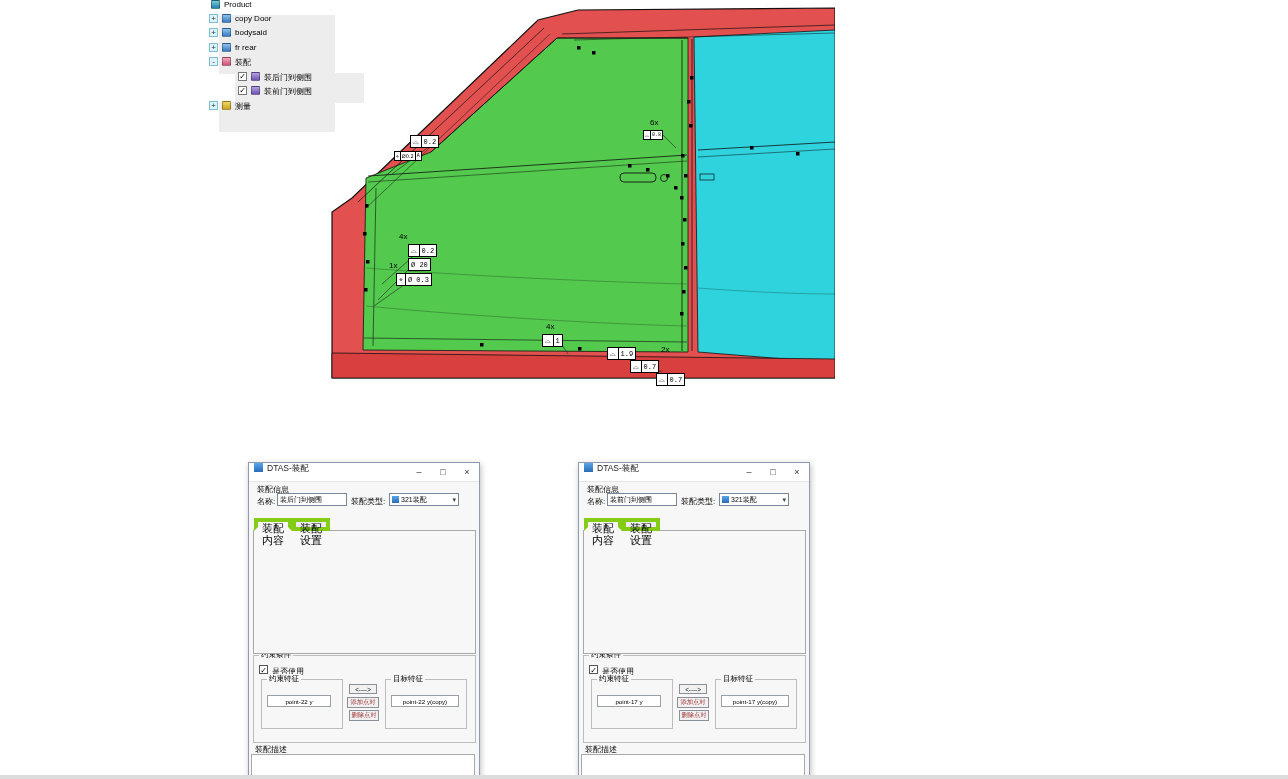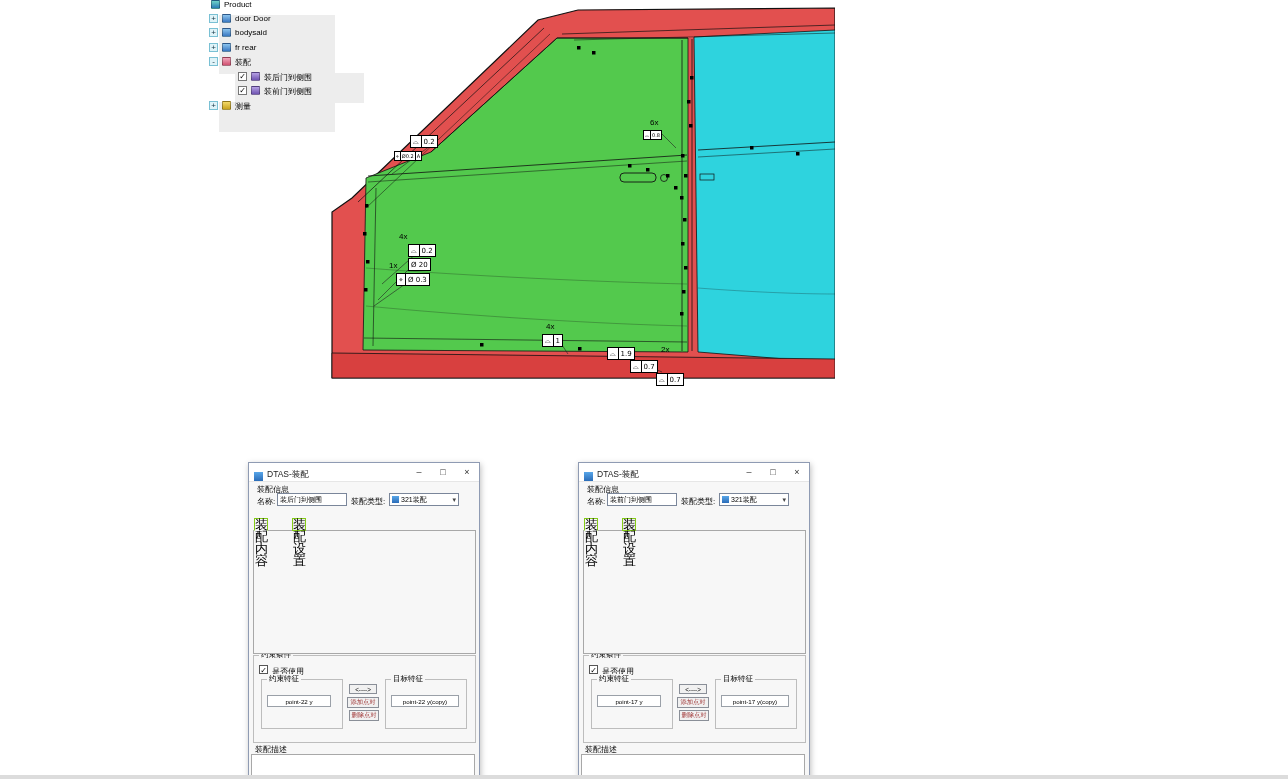--- a/index.html
+++ b/index.html
@@ -21,41 +21,41 @@
   .ic-sub{background:linear-gradient(#b5a0e4,#6f54b2);}
   .ic-measure{background:linear-gradient(#f3d968,#c9a31f);}
   .tlabel{position:relative;white-space:nowrap;}
 
   
   .car{position:absolute;}
   .ann{position:absolute;font-size:8px;color:#000;white-space:nowrap;}
   .fcf{position:absolute;display:flex;background:#fff;border:1px solid #000;height:11px;align-items:stretch;}
   .fcf .cell{display:flex;align-items:center;justify-content:center;padding:0 2px;border-right:1px solid #000;
              font-size:7px;font-family:"DejaVu Sans",sans-serif;white-space:nowrap;}
-  .fcf .cell:last-child{border-right:none;}
+  .fcf .cell:last-child{border-right:none;font-family:Liberation Mono, monospace;}
   .fcf.tiny{height:8px;}
   .fcf.tiny .cell{font-size:5px;padding:0 1px;}
 
   
   .dialog{position:absolute;top:462px;width:230px;height:317px;background:#f7f7f7;border:1px solid #8f9bb3;
           box-shadow:1px 2px 6px rgba(0,0,0,.25);font-size:8px;overflow:hidden;box-sizing:content-box;}
   .titlebar{position:absolute;left:0;top:0;right:0;height:18px;background:#ffffff;border-bottom:1px solid #e6e6e6;
-            display:flex;align-items:flex-end;padding-left:5px;}
+            display:flex;align-items:flex-start;padding-left:5px;}
   .dicon{width:9px;height:9px;background:linear-gradient(#58a6e8,#2b6cb8);margin-right:4px;flex:0 0 auto;}
   .dtitle{font-size:8.5px;color:#222;flex:1;white-space:nowrap;}
   .wbtn{width:24px;height:18px;display:flex;align-items:center;justify-content:center;font-size:9px;color:#333;flex:0 0 auto;}
   .lbl{position:absolute;font-size:8px;color:#000;white-space:nowrap;}
   .tinput{position:absolute;height:13px;border:1px solid #7a869a;background:#fff;font-size:7px;padding:0 2px;
           font-family:"Liberation Sans",sans-serif;box-sizing:border-box;}
   .select{position:absolute;height:13px;border:1px solid #7a869a;background:#fff;display:flex;align-items:center;
           font-size:7px;padding:0 2px;box-sizing:border-box;gap:2px;white-space:nowrap;}
   .selicon{width:7px;height:7px;background:linear-gradient(#58a6e8,#2b6cb8);flex:0 0 auto;}
   .caret{margin-left:auto;font-size:7px;color:#444;}
-  .tab{position:absolute;width:14px;height:13px;line-height:12px;text-align:center;font-size:13px;
-       border:1px solid #84cc16;background:#ececec;box-sizing:border-box;z-index:2;}
+  .tab{position:absolute;width:38px;height:13px;line-height:12px;text-align:center;font-size:11px;
+       border:4px solid #84cc16;background:#ececec;box-sizing:border-box;z-index:2;}
   .tab.active{background:#f7f7f7;border-bottom-color:#f7f7f7;z-index:3;}
   .panel{position:absolute;border:1px solid #a8a8a8;background:#f7f7f7;z-index:1;}
   .group{position:absolute;border:1px solid #bdbdbd;}
   .glabel{position:absolute;top:-6px;left:5px;background:#f7f7f7;padding:0 2px;font-size:7.5px;white-space:nowrap;}
   .item{position:absolute;height:11px;width:71px;border:1px solid #9aa0a8;background:#fff;font-size:6.2px;
         display:flex;align-items:center;justify-content:center;box-sizing:border-box;white-space:nowrap;overflow:hidden;}
   .btn{position:absolute;border:1px solid #8a8f98;background:#f1f1f1;font-size:6.3px;display:flex;align-items:center;
        justify-content:center;box-sizing:border-box;white-space:nowrap;}
   .btn.red{color:#9c2f2f;}
   .cb{position:absolute;width:9px;height:9px;border:1px solid #555;background:#fff;font-size:8px;line-height:9px;
@@ -69,21 +69,21 @@
 
   <div class="tree">
     <div class="trow" style="top:0;padding-left:6px">
       <span class="ticon ic-product"></span>
       <span class="tlabel">Product</span>
     </div>
     <div class="trow" style="top:14px;padding-left:4px">
       <span class="hlbar"></span>
       <span class="exp">+</span>
       <span class="ticon ic-part"></span>
-      <span class="tlabel">door Door</span>
+      <span class="tlabel">copy Door</span>
     </div>
     <div class="trow" style="top:28px;padding-left:4px">
       <span class="exp">+</span>
       <span class="ticon ic-part"></span>
       <span class="tlabel">bodysaid</span>
     </div>
     <div class="trow" style="top:43px;padding-left:4px">
       <span class="hlbar"></span>
       <span class="exp">+</span>
       <span class="ticon ic-part"></span>

